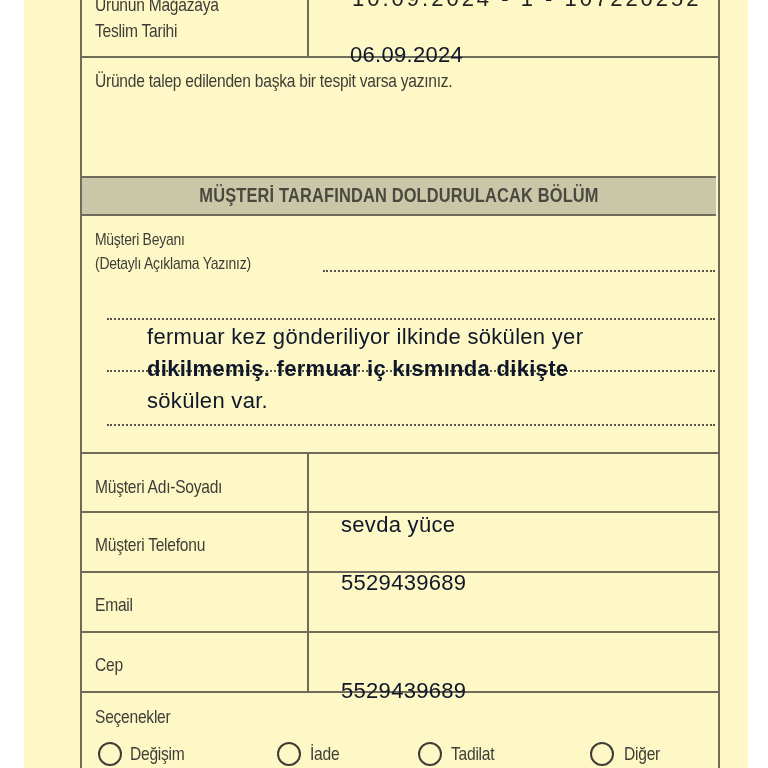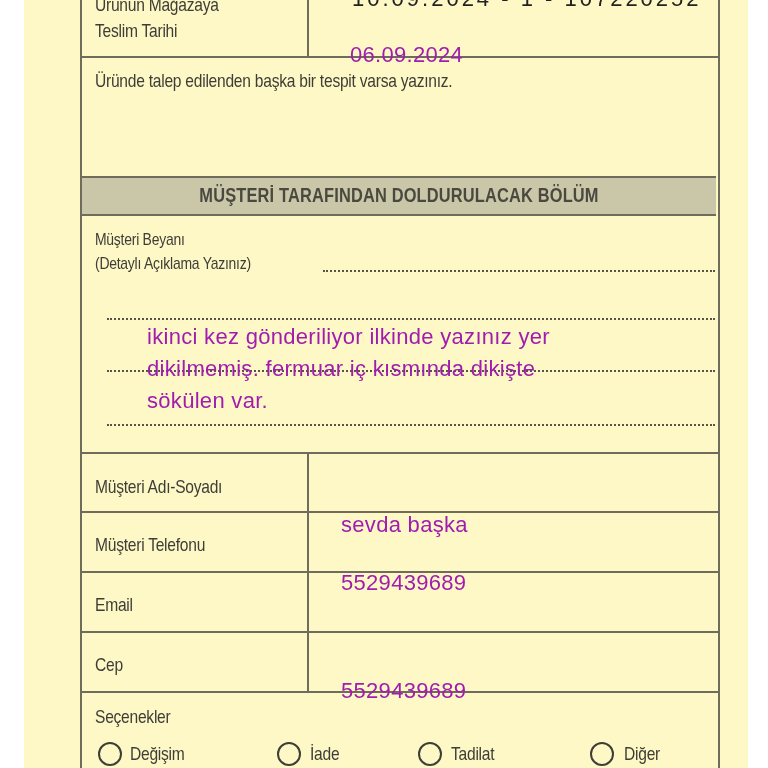--- a/index.html
+++ b/index.html
@@ -18,21 +18,21 @@
     }
     .hline { position:absolute; left:80px; width:638px; height:2px; background:#6f6c5c; }
     .vline { position:absolute; width:2px; background:#6f6c5c; }
     .label {
       position:absolute; color:#3e3d36; font-size:19px;
       transform:scaleX(0.82); transform-origin:left top; white-space:nowrap;
       letter-spacing:-0.3px;
     }
     .small { font-size:17px; }
     .typed {
-      position:absolute; color:#a21caf; font-family:"Liberation Sans", sans-serif;
+      position:absolute; color:#0f172a; font-family:"Liberation Sans", sans-serif;
       font-size:22px; white-space:nowrap; letter-spacing:0.3px;
     }
     .band {
       position:absolute; left:82px; top:176px; width:634px; height:36px;
       background:#cac7a9;
       border-top:2px solid #6f6c5c; border-bottom:2px solid #6f6c5c;
     }
     .band-title {
       position:absolute; left:0; right:0; top:6px; text-align:center;
       font-weight:bold; color:#4a4940; font-size:20px;
@@ -70,37 +70,37 @@
   <div class="band-title">MÜŞTERİ TARAFINDAN DOLDURULACAK BÖLÜM</div>
 </div>
 
 <div class="label small" style="left:95px; top:230px;">Müşteri Beyanı</div>
 <div class="label small" style="left:95px; top:254px;">(Detaylı Açıklama Yazınız)</div>
 <div class="dots" style="left:323px; top:270px; width:392px;"></div>
 <div class="dots" style="left:107px; top:318px; width:608px;"></div>
 <div class="dots" style="left:107px; top:370px; width:608px;"></div>
 <div class="dots" style="left:107px; top:424px; width:608px;"></div>
 <div>
-  <div class="typed" style="left:147px; top:324px;">ikinci kez gönderiliyor ilkinde yazınız yer</div>
-  <div class="typed" style="left:147px; top:356px;">dikilmemiş. fermuar iç kısmında dikişte</div>
+  <div class="typed" style="left:147px; top:324px;">fermuar kez gönderiliyor ilkinde sökülen yer</div>
+  <div class="typed" style="left:147px; top:356px;font-weight:bold;">dikilmemiş. fermuar iç kısmında dikişte</div>
   <div class="typed" style="left:147px; top:388px;">sökülen var.</div>
 </div>
 
 <div class="hline" style="top:452px;"></div>
 <div class="vline" style="left:307px; top:452px; height:241px;"></div>
 <div class="hline" style="top:511px;"></div>
 <div class="hline" style="top:571px;"></div>
 <div class="hline" style="top:631px;"></div>
 <div class="hline" style="top:691px;"></div>
 
 <div class="label" style="left:95px; top:476px;">Müşteri Adı-Soyadı</div>
 <div class="typed" style="left:340px; top:466px;"></div>
 
 <div class="label" style="left:95px; top:534px;">Müşteri Telefonu</div>
-<div class="typed" style="left:341px; top:512px;">sevda başka</div>
+<div class="typed" style="left:341px; top:512px;">sevda yüce</div>
 
 <div class="label" style="left:95px; top:594px;">Email</div>
 <div class="typed" style="left:341px; top:570px;">5529439689</div>
 
 <div class="label" style="left:95px; top:654px;">Cep</div>
 <div class="typed" style="left:341px; top:678px;">5529439689</div>
 
 <div class="label" style="left:95px; top:706px;">Seçenekler</div>
 
 <div>

